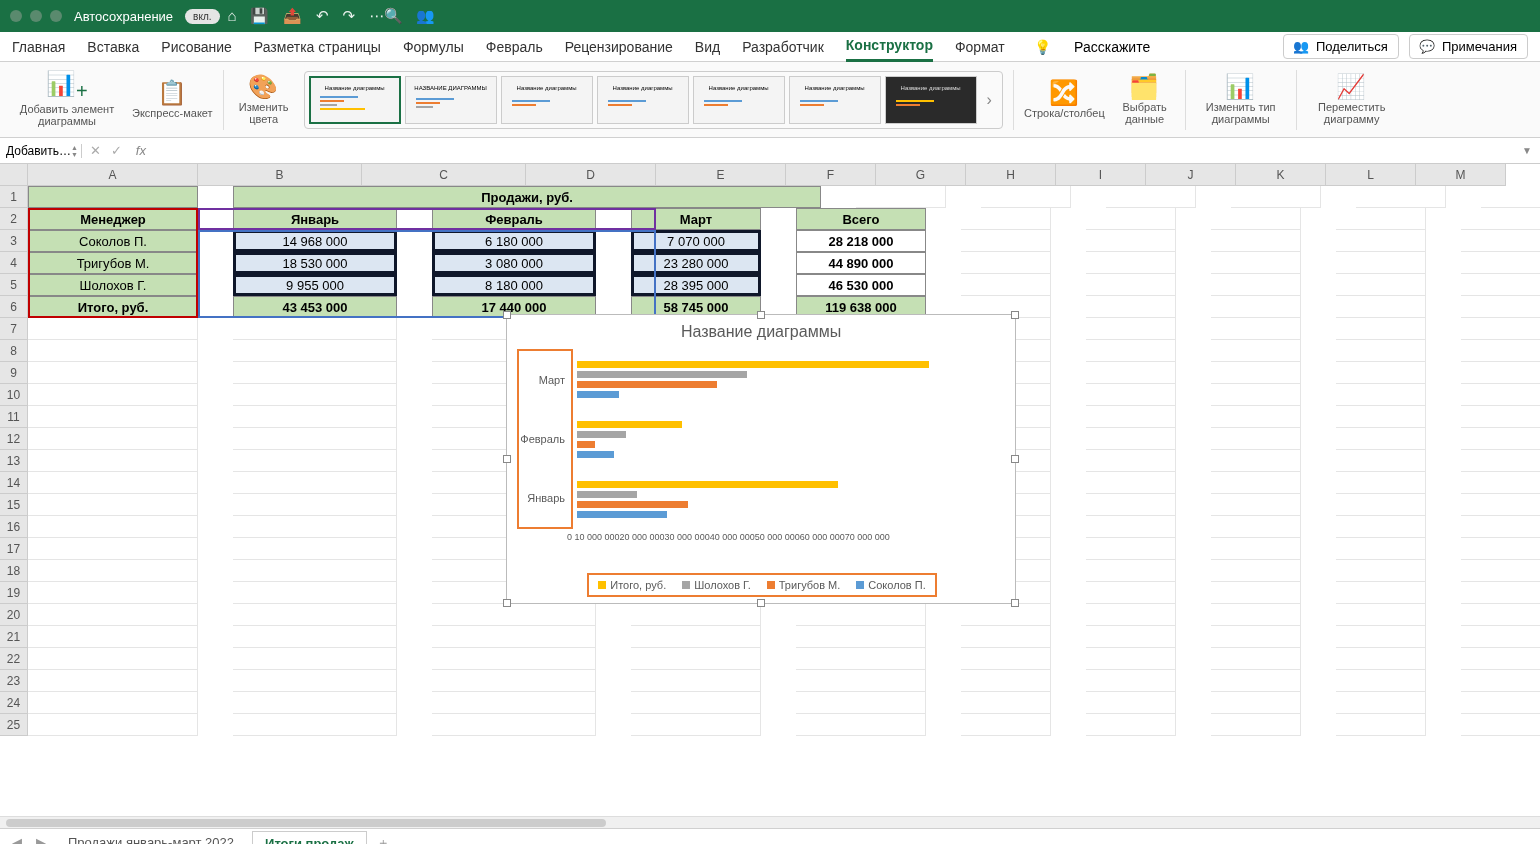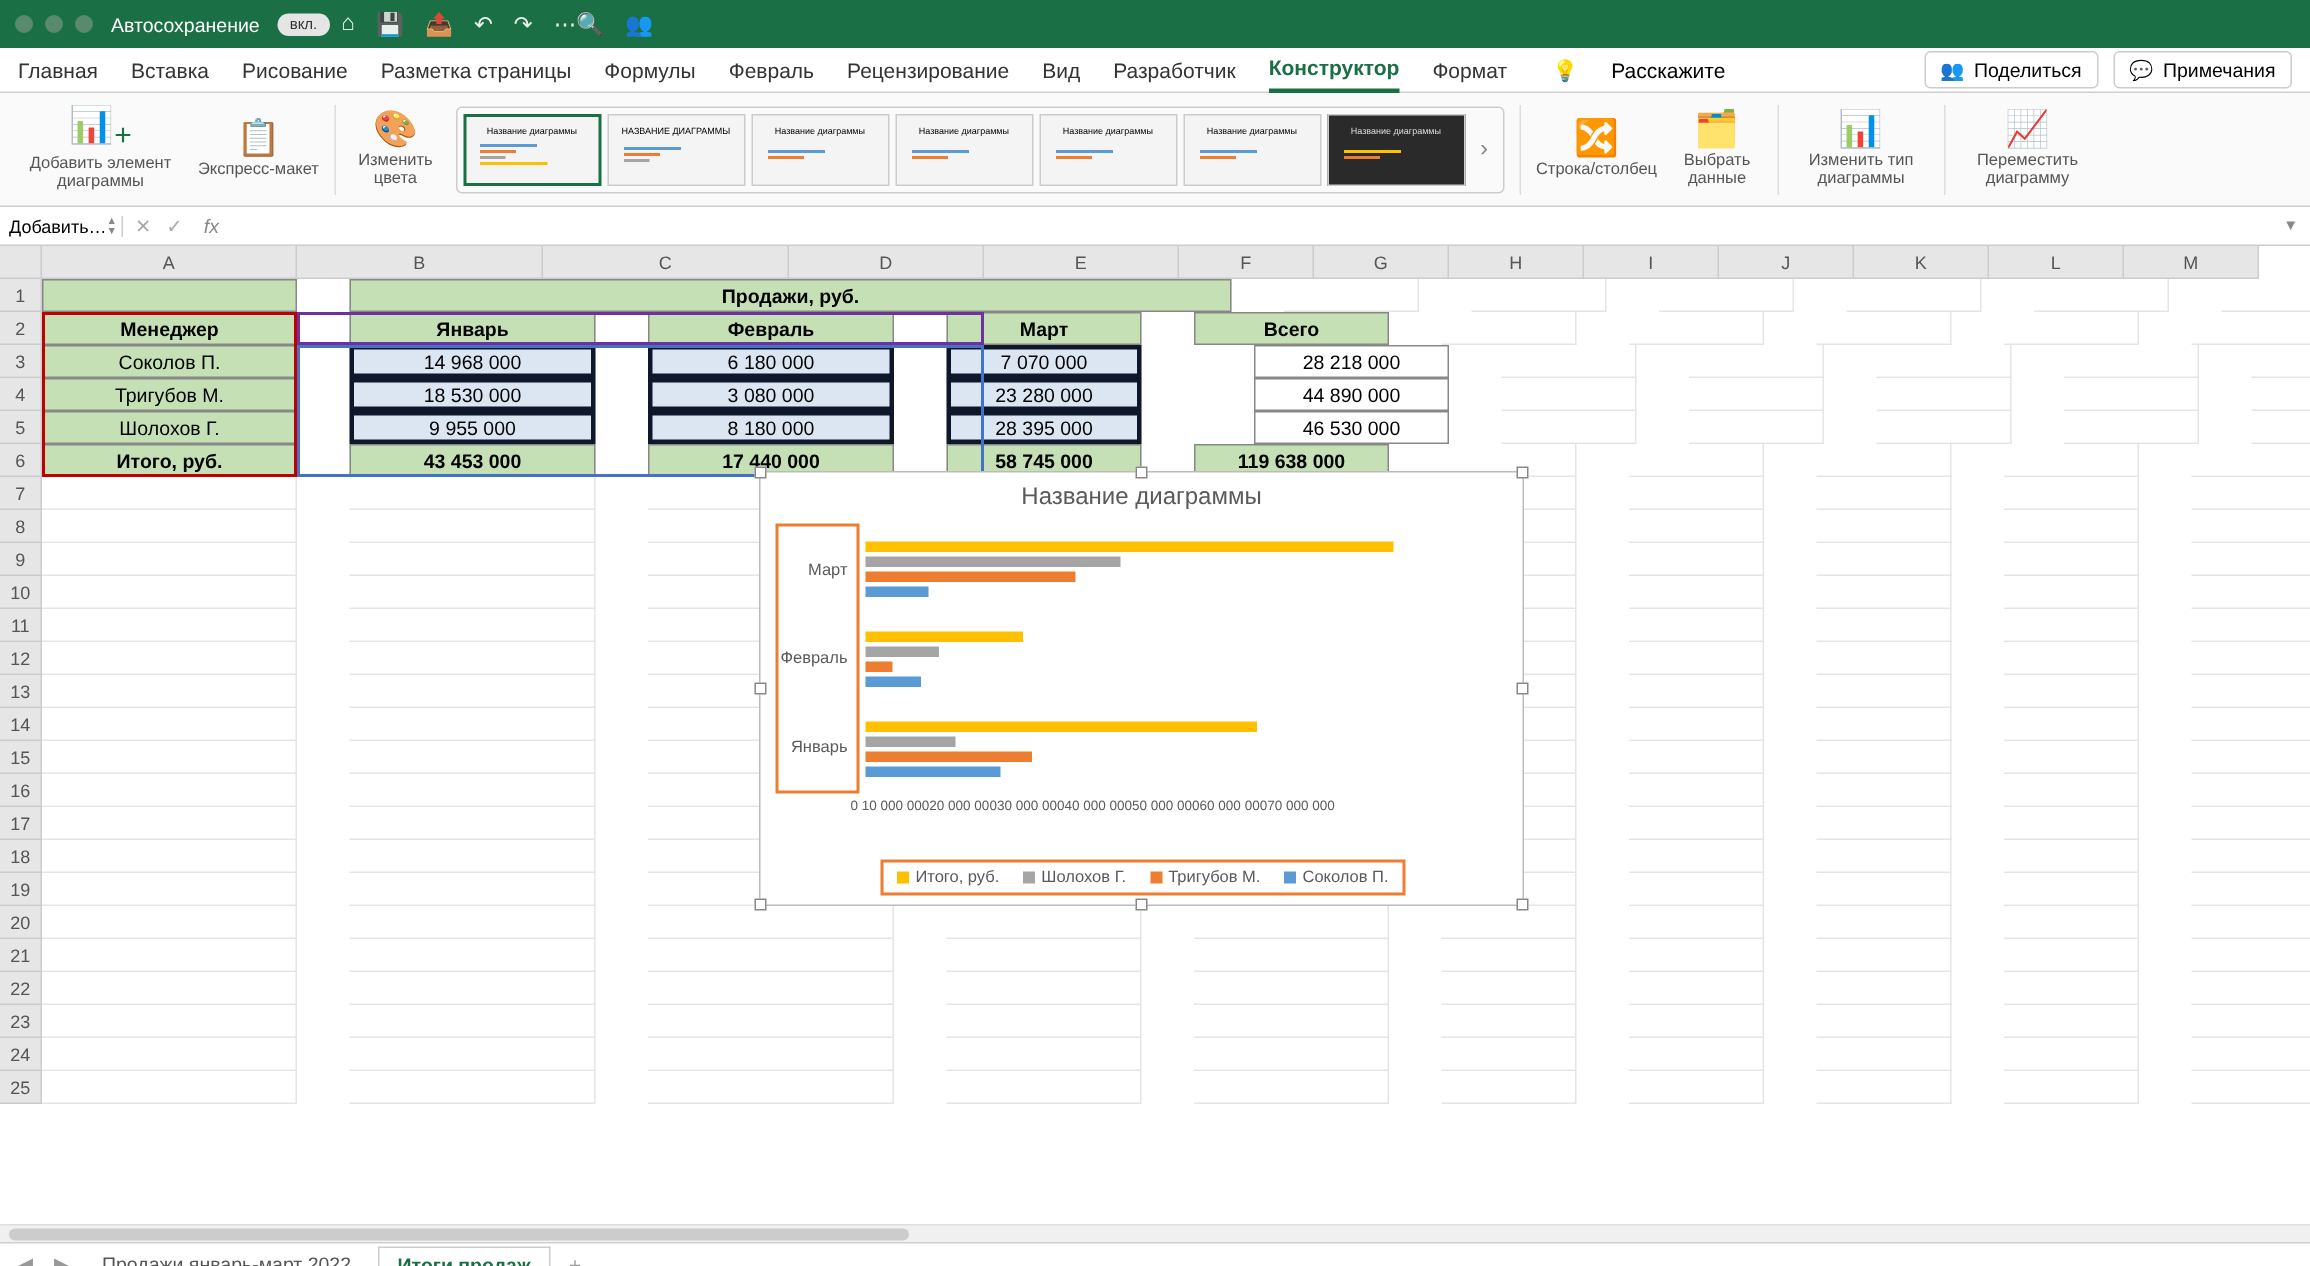--- a/index.html
+++ b/index.html
@@ -51,21 +51,21 @@
 .row-headers { display: flex; flex-direction: column; }
 .row-h { width: 28px; height: 22px; background: #e6e6e6; border-right: 1px solid #ccc; border-bottom: 1px solid #ccc; text-align: center; font-size: 12px; color: #555; line-height: 22px; }
 .cells { position: relative; }
 .cell-row { display: flex; height: 22px; gap: 35px; }
 .cell { border-right: 1px solid #e5e5e5; border-bottom: 1px solid #e5e5e5; font-size: 13px; padding: 0 6px; display: flex; align-items: center; justify-content: center; }
 
 
 .cell.thead { background: #c5e0b4; font-weight: 600; border: 1px solid #888; }
 .cell.rhead { background: #c5e0b4; border: 1px solid #888; }
 .cell.num { background: #dce6f2; border: 3px solid #0f172a; justify-content: center; }
-.cell.total { background: #fff; border: 1px solid #888; font-weight: 400; justify-content: center; margin-left: 40px; }
+.cell.total { background: #fff; border: 1px solid #888; font-weight: 700; justify-content: center; }
 .cell.itog-row { background: #c5e0b4; border: 1px solid #888; font-weight: 600; justify-content: center; }
 
 
 .sel-outline { position: absolute; border: 2px solid; pointer-events: none; }
 
 
 .chart-box { position: absolute; left: 478px; top: 128px; width: 510px; height: 290px; background: #fff; border: 1px solid #bbb; }
 .resize-h { position: absolute; width: 8px; height: 8px; background: #fff; border: 1px solid #888; }
 .chart-title { text-align: center; font-size: 16px; color: #5a5a5a; padding: 8px 0; }
 .chart-body { position: relative; padding: 0 10px; }

